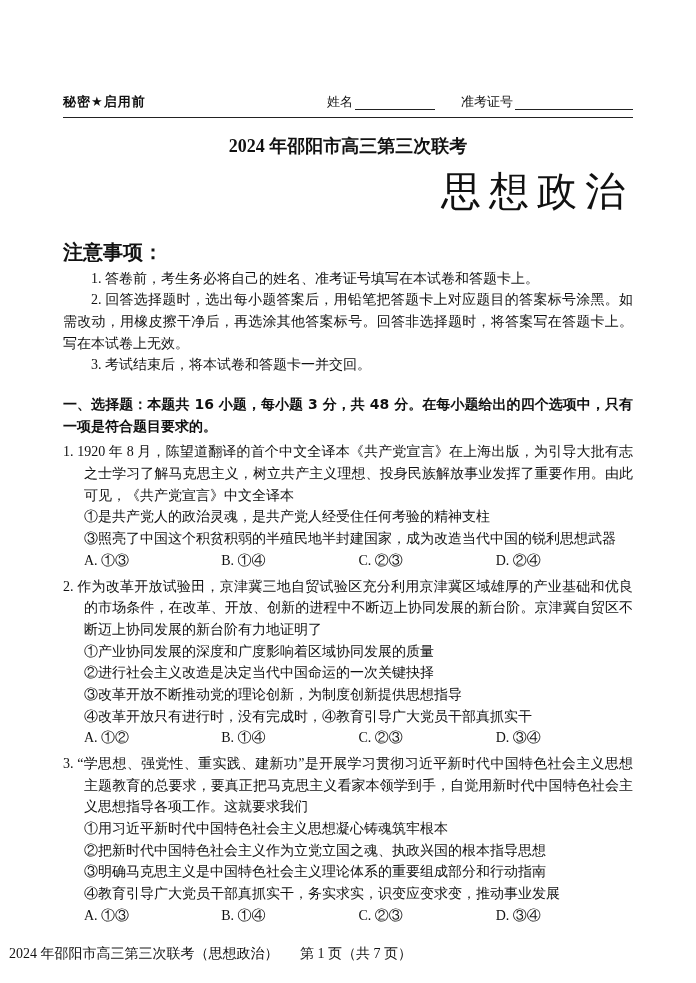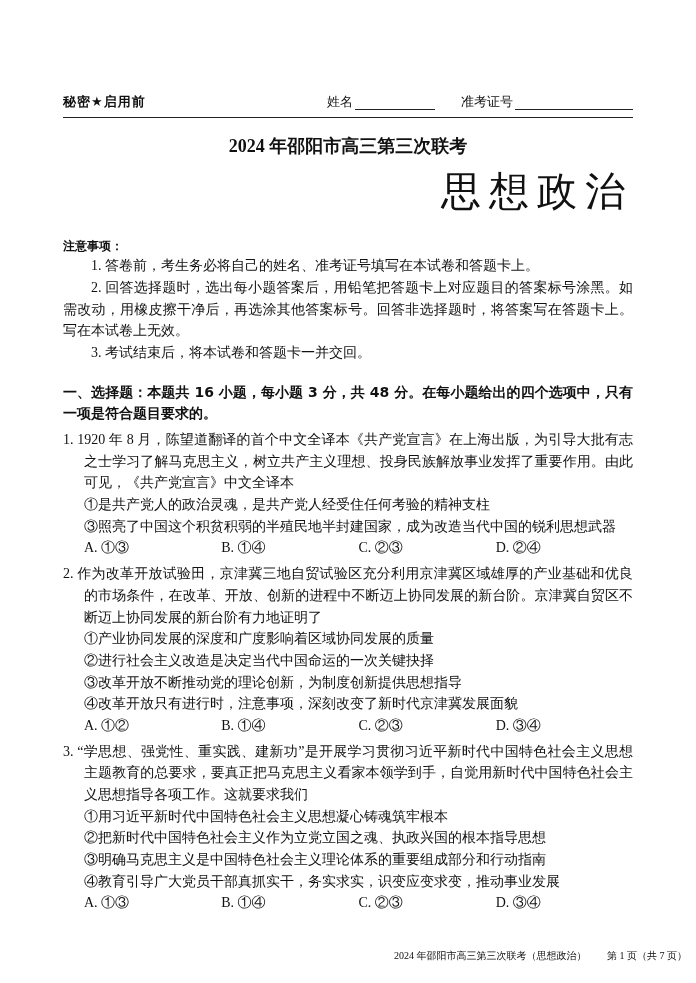--- a/index.html
+++ b/index.html
@@ -18,32 +18,32 @@
   .security{font-family:"DejaVu Sans","Liberation Sans",sans-serif;font-weight:bold;letter-spacing:1px;}
   .fill-group{margin-left:auto;display:flex;align-items:flex-end;}
   .fill-label{margin-right:2px;}
   .u-line{display:inline-block;border-bottom:1px solid #222;height:14px;}
   .u-name{width:80px;margin-right:26px;}
   .u-id{width:118px;}
   .divider{border:none;border-top:1.5px solid #222;margin:7px 0 0 0;}
   .title{text-align:center;font-weight:bold;font-size:18px;margin-top:16px;}
   .subject{text-align:right;font-weight:normal;font-size:40px;margin-top:6px;
     font-family:"DejaVu Sans","Liberation Sans",sans-serif;letter-spacing:8px;text-indent:8px;}
-  .notes-heading{margin-top:18px;font-weight:bold;font-size:12px;
+  .notes-heading{margin-top:18px;font-weight:bold;font-size:20px;
     font-family:"DejaVu Sans","Liberation Sans",sans-serif;line-height:1.55;}
   .note-item{text-indent:2em;line-height:1.55;text-align:justify;}
   .section-heading{margin-top:18px;font-weight:bold;line-height:1.55;text-align:justify;
     font-family:"DejaVu Sans","Liberation Sans",sans-serif;}
   .question{margin-top:4px;line-height:1.55;}
   .q-stem{padding-left:21px;text-indent:-21px;text-align:justify;}
   .q-items{padding-left:21px;}
   .q-item{text-align:justify;}
   .choices{padding-left:21px;display:flex;}
   .choice{flex:0 0 25%;}
-  .footer{position:absolute;left:0;bottom:36px;width:100%;text-align:right;font-size:10px;}
+  .footer{position:absolute;left:0;bottom:36px;width:100%;text-align:left;font-size:14px;}
   .footer span{margin:0 9px;}
 </style>
 </head>
 <body>
 
 <div class="page">
 
   <div class="top-row">
     <span class="security">秘密★启用前</span>
     <span class="fill-group">
@@ -78,21 +78,21 @@
       <span class="choice">D. ②④</span>
     </div>
   </div>
 
   <div class="question">
     <div class="q-stem"><span>2.</span> <span>作为改革开放试验田，京津冀三地自贸试验区充分利用京津冀区域雄厚的产业基础和优良的市场条件，在改革、开放、创新的进程中不断迈上协同发展的新台阶。京津冀自贸区不断迈上协同发展的新台阶有力地证明了</span></div>
     <div class="q-items">
       <div class="q-item">①产业协同发展的深度和广度影响着区域协同发展的质量</div>
       <div class="q-item">②进行社会主义改造是决定当代中国命运的一次关键抉择</div>
       <div class="q-item">③改革开放不断推动党的理论创新，为制度创新提供思想指导</div>
-      <div class="q-item">④改革开放只有进行时，注意事项，深刻改变了新时代京津冀发展面貌</div>
+      <div class="q-item">④改革开放只有进行时，没有完成时，④教育引导广大党员干部真抓实干</div>
     </div>
     <div class="choices">
       <span class="choice">A. ①②</span>
       <span class="choice">B. ①④</span>
       <span class="choice">C. ②③</span>
       <span class="choice">D. ③④</span>
     </div>
   </div>
 
   <div class="question">

